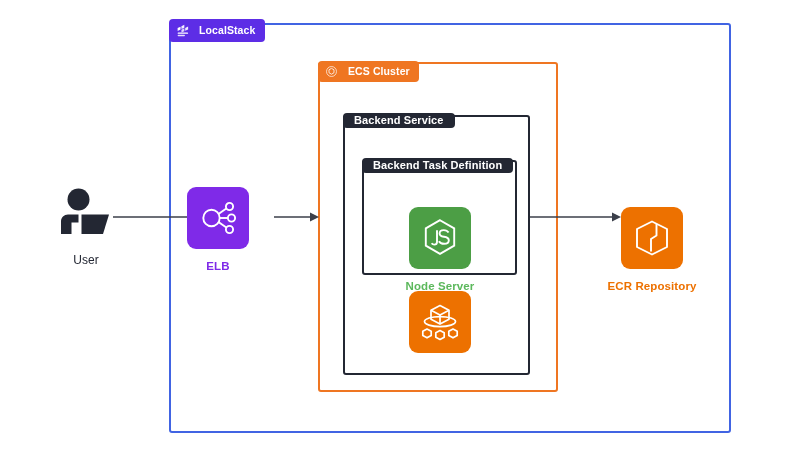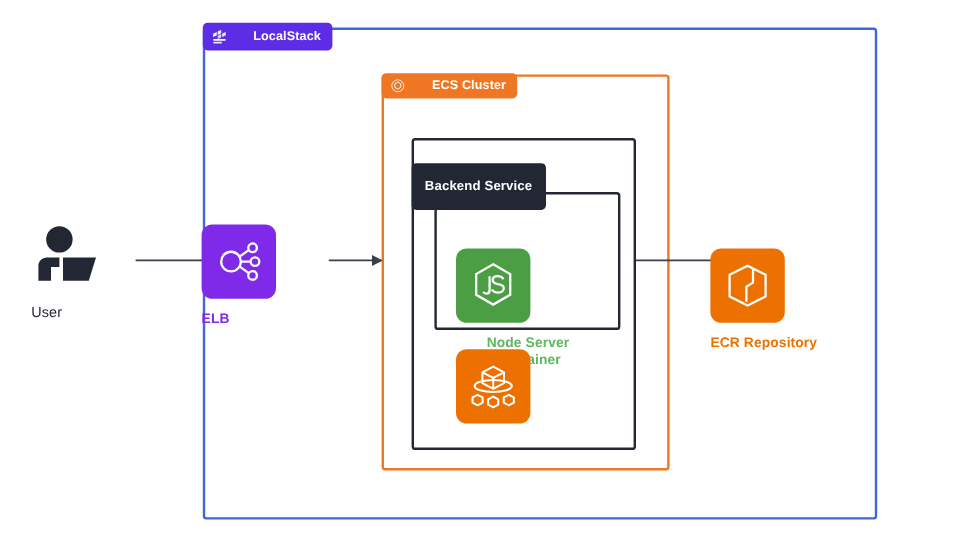--- a/index.html
+++ b/index.html
@@ -30,51 +30,51 @@
   }
   .boundary-blue   { border: 2px solid #4164e3; }
   .boundary-orange { border: 2px solid #ef7622; }
   .boundary-dark   { border: 2px solid #232733; }
 
   
   .badge {
     position: absolute;
     display: flex;
     align-items: center;
-    gap: 22px;
+    gap: 10px;
     padding: 4px 9px 4px 7px;
     border-radius: 4px;
     font-size: 10.5px;
     font-weight: 700;
     letter-spacing: 0.1px;
     color: #ffffff;
     white-space: nowrap;
     line-height: 1;
   }
   .badge-purple { background: #5d2de6; padding: 5px 10px 5px 7px; }
   .badge-orange { background: #ef7622; }
-  .badge-dark   { background: #232733; font-weight: 600; font-size: 11px; padding: 14px 11px; margin-top: 23px; }
+  .badge-dark   { background: #232733; font-weight: 600; font-size: 11px; padding: 2px 11px; }
   .badge-label { line-height: 1; }
 
   .badge-icon {
     display: inline-flex;
     align-items: center;
     justify-content: center;
     width: 13px;
     height: 13px;
     flex: 0 0 auto;
   }
   .badge-icon svg { display: block; }
 
   
   .node {
     position: absolute;
     display: flex;
     flex-direction: column;
-    align-items: flex-start;
+    align-items: center;
     width: 120px;
   }
   .node-tile {
     width: 62px;
     height: 62px;
     border-radius: 9px;
     display: flex;
     align-items: center;
     justify-content: center;
   }
@@ -152,20 +152,23 @@
   </div>
 
   <div class="boundary boundary-dark" style="left:343px; top:115px; width:187px; height:260px;"></div>
 
   <div class="badge badge-dark" style="left:343px; top:113px;">
     <span class="badge-label">Backend Service</span>
   </div>
 
   <div class="boundary boundary-dark" style="left:362px; top:160px; width:155px; height:115px;"></div>
 
+  <div class="badge badge-dark" style="left:362px; top:158px;">
+    <span class="badge-label">Backend Task Definition</span>
+  </div>
 
   <div class="node" style="left:26px; top:186px;">
     <div class="user-figure">
       <svg width="58" height="52" viewBox="0 0 58 52">
         <g fill="#232733">
           <circle cx="21.5" cy="11.5" r="11"></circle>
           <path d="M4 46 L4 33.5 C4 29.6 7.1 26.5 11 26.5 L21.5 26.5 L21.5 34.5 L14.5 34.5 L14.5 46 Z"></path>
           <path d="M24.5 26.5 L52 26.5 L46 46 L24.5 46 Z"></path>
         </g>
       </svg>
@@ -173,21 +176,21 @@
     <div class="node-label label-dark">User</div>
   </div>
 
   <div class="arrow" style="left:113px; top:211px; width:98px;">
     <svg width="98" height="12" viewBox="0 0 98 12">
       <line x1="0" y1="6" x2="88" y2="6" stroke="#3b3f4a" stroke-width="1.6"></line>
       <path d="M88 1.4 L97 6 L88 10.6 Z" fill="#3b3f4a"></path>
     </svg>
   </div>
 
-  <div class="node" style="left:168px; top:187px;">
+  <div class="node" style="left:158px; top:187px;">
     <div class="node-tile tile-purple">
       <svg width="40" height="40" viewBox="0 0 40 40">
         <g fill="none" stroke="#ffffff" stroke-width="1.9">
           <circle cx="13.5" cy="20" r="8.2"></circle>
           <circle cx="31.5" cy="8.5" r="3.6"></circle>
           <circle cx="33.5" cy="20" r="3.6"></circle>
           <circle cx="31.5" cy="31.5" r="3.6"></circle>
           <line x1="20.5" y1="16.0" x2="28.3" y2="10.4"></line>
           <line x1="21.7" y1="20" x2="29.9" y2="20"></line>
           <line x1="20.5" y1="24.0" x2="28.3" y2="29.6"></line>

